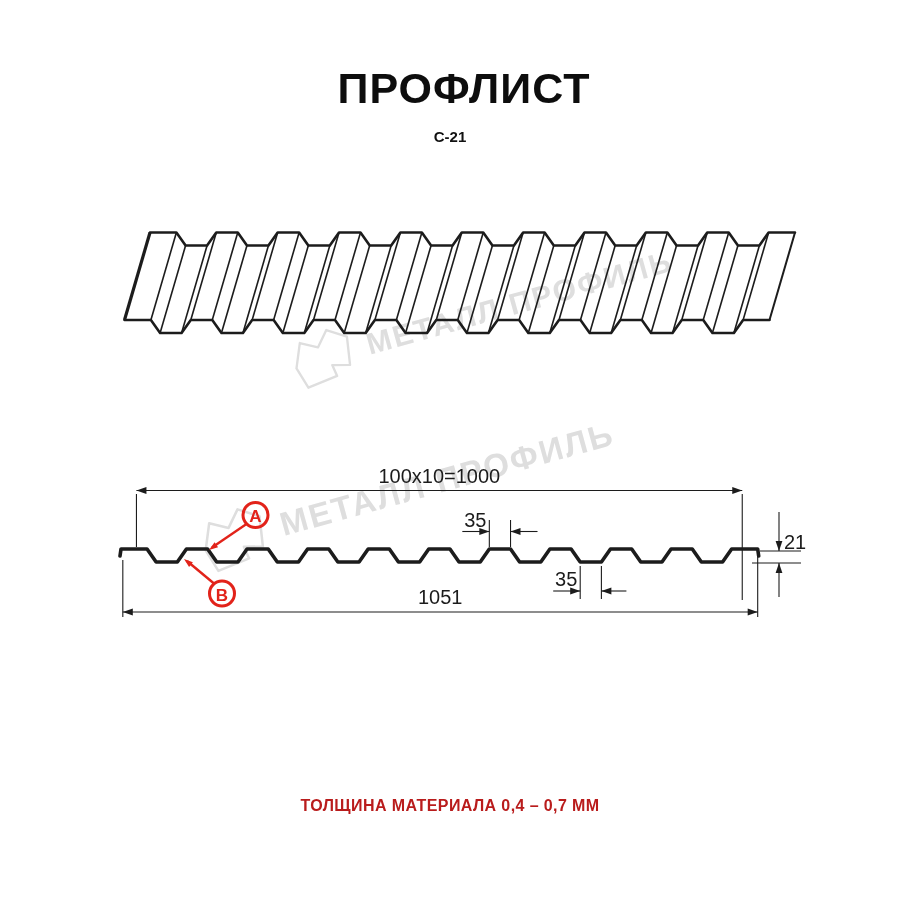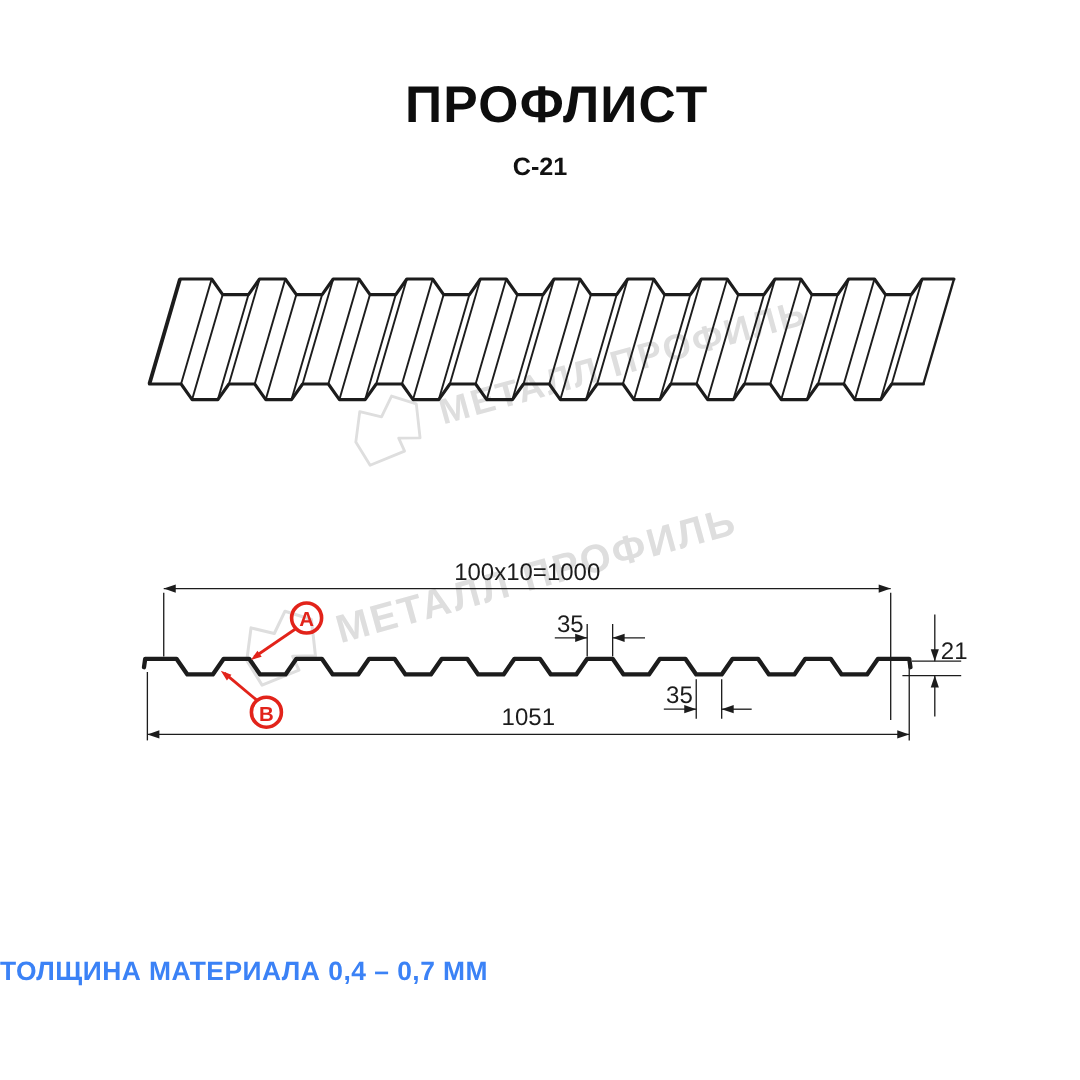--- a/index.html
+++ b/index.html
@@ -6,25 +6,25 @@
   body{
     width:900px;height:900px;position:relative;background:#ffffff;
     font-family:"Liberation Sans", sans-serif;overflow:hidden;
   }
   .title{
     position:absolute;left:14px;top:64px;width:900px;text-align:center;
     font-size:43px;font-weight:800;letter-spacing:1px;color:#0d0d0d;z-index:3;
   }
   .subtitle{
     position:absolute;left:0;top:128px;width:900px;text-align:center;
-    font-size:21px;font-weight:600;color:#111;z-index:3;
+    font-size:15px;font-weight:600;color:#111;z-index:3;
   }
   .footer{
-    position:absolute;left:0;top:797px;width:900px;text-align:left;
-    font-size:22px;font-weight:600;letter-spacing:.4px;color:#3b82f6;z-index:3;
+    position:absolute;left:0;top:797px;width:900px;text-align:center;
+    font-size:16px;font-weight:600;letter-spacing:.4px;color:#b91c1c;z-index:3;
   }
   .wm{
     position:absolute;display:flex;align-items:center;gap:12px;z-index:0;
     color:#dedede;font-weight:700;white-space:nowrap;letter-spacing:2px;
     transform-origin:0 50%;
   }
   .wm1{left:288px;top:338px;font-size:30px;transform:rotate(-15.5deg);}
   .wm2{left:196px;top:518px;font-size:33px;transform:rotate(-15.5deg);}
   .wm svg{flex:0 0 auto;}
   #drawing{position:absolute;left:0;top:0;z-index:1;}

